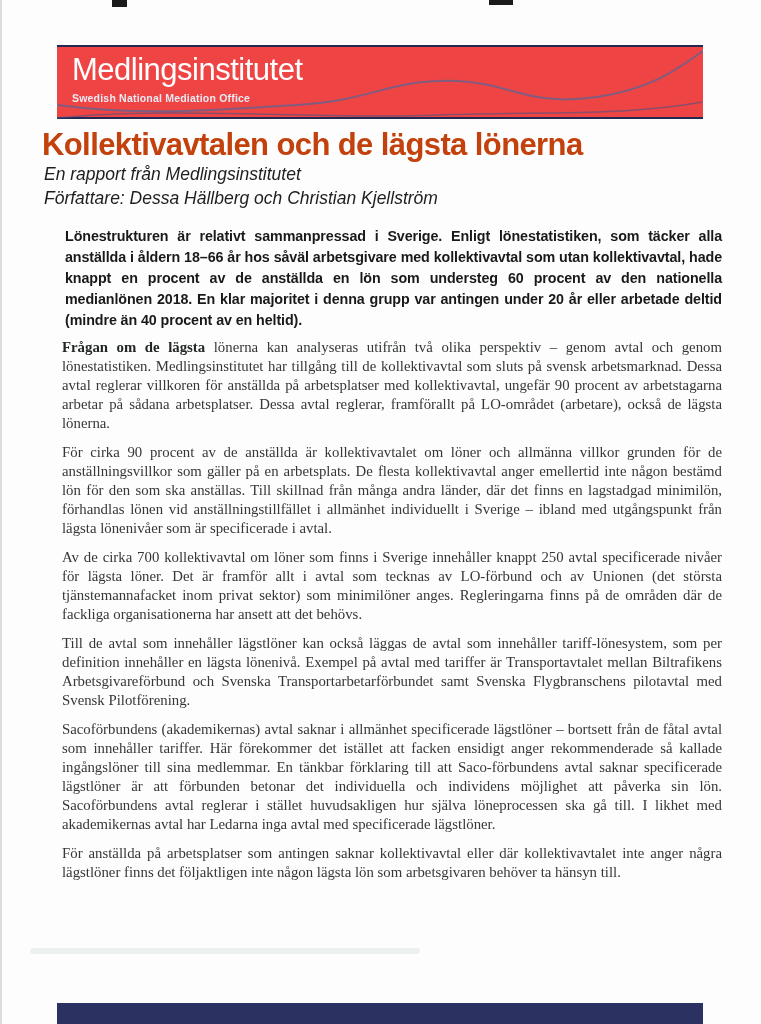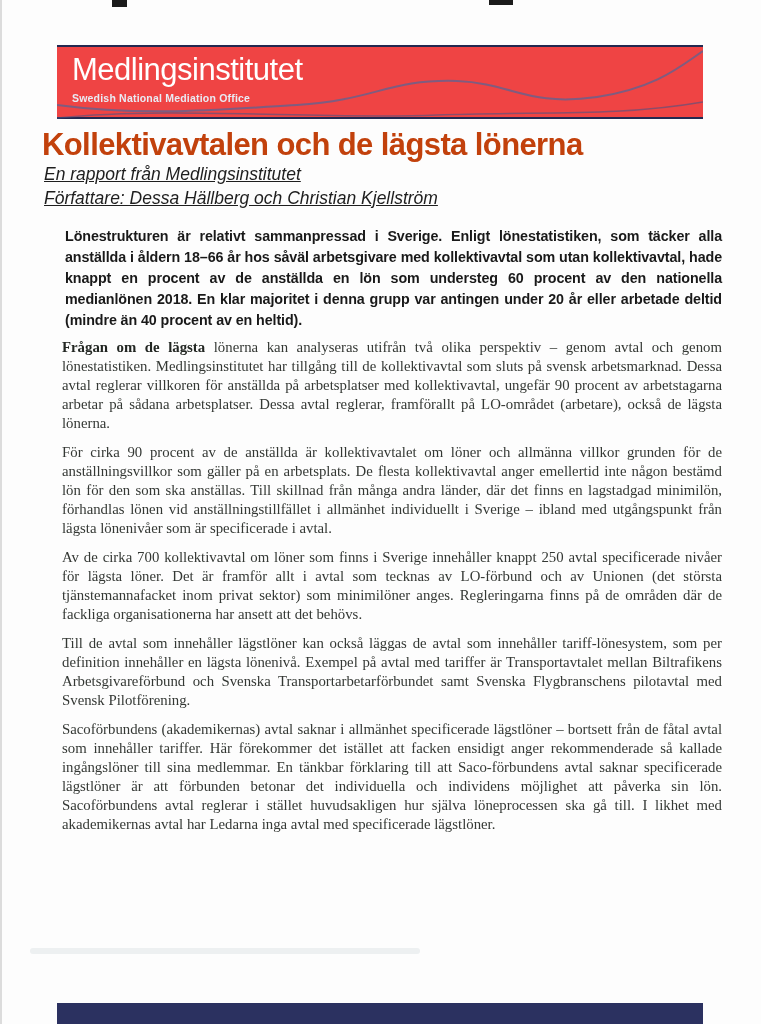--- a/index.html
+++ b/index.html
@@ -36,21 +36,21 @@
 
   
   .doc-title{
     margin:11px 39px 0 42px;
     font-size:31px;line-height:30px;font-weight:700;
     letter-spacing:-.6px;color:#c2410c;
   }
   .doc-subtitle,.doc-byline{
     margin:0 39px 0 44px;
     font-style:italic;font-size:17.5px;line-height:23.5px;
-    color:#1e1e1e;font-weight:400;text-decoration:underline;
+    color:#1e1e1e;font-weight:400;
   }
   .doc-subtitle{margin-top:3px;}
   .doc-byline{margin-bottom:16px;}
 
   
   .intro p{
     margin:0 39px 14px 65px;
     font-size:14.3px;line-height:21px;font-weight:700;color:#191919;
     text-align:justify;letter-spacing:-.1px;
   }
@@ -112,16 +112,17 @@
 </div>
 
 <div class="body-text">
   <p><span class="lead-bold">Frågan om de lägsta</span><span> lönerna kan analyseras utifrån två olika perspektiv – genom avtal och genom lönestatistiken. Medlingsinstitutet har tillgång till de kollektivavtal som sluts på svensk arbetsmarknad. Dessa avtal reglerar villkoren för anställda på arbetsplatser med kollektivavtal, ungefär 90 procent av arbetstagarna arbetar på sådana arbetsplatser. Dessa avtal reglerar, framförallt på LO-området (arbetare), också de lägsta lönerna.</span></p>
 
 
   <p>För cirka 90 procent av de anställda är kollektivavtalet om löner och allmänna villkor grunden för de anställningsvillkor som gäller på en arbetsplats. De flesta kollektivavtal anger emellertid inte någon bestämd lön för den som ska anställas. Till skillnad från många andra länder, där det finns en lagstadgad minimilön, förhandlas lönen vid anställningstillfället i allmänhet individuellt i Sverige – ibland med utgångspunkt från lägsta lönenivåer som är specificerade i avtal.</p>
   <p>Av de cirka 700 kollektivavtal om löner som finns i Sverige innehåller knappt 250 avtal specificerade nivåer för lägsta löner. Det är framför allt i avtal som tecknas av LO-förbund och av Unionen (det största tjänstemannafacket inom privat sektor) som minimilöner anges. Regleringarna finns på de områden där de fackliga organisationerna har ansett att det behövs.</p>
   <p>Till de avtal som innehåller lägstlöner kan också läggas de avtal som innehåller tariff-lönesystem, som per definition innehåller en lägsta lönenivå. Exempel på avtal med tariffer är Transportavtalet mellan Biltrafikens Arbetsgivareförbund och Svenska Transportarbetarförbundet samt Svenska Flygbranschens pilotavtal med Svensk Pilotförening.</p>
   <p>Sacoförbundens (akademikernas) avtal saknar i allmänhet specificerade lägstlöner – bortsett från de fåtal avtal som innehåller tariffer. Här förekommer det istället att facken ensidigt anger rekommenderade så kallade ingångslöner till sina medlemmar. En tänkbar förklaring till att Saco-förbundens avtal saknar specificerade lägstlöner är att förbunden betonar det individuella och individens möjlighet att påverka sin lön. Sacoförbundens avtal reglerar i stället huvudsakligen hur själva löneprocessen ska gå till. I likhet med akademikernas avtal har Ledarna inga avtal med specificerade lägstlöner.</p>
+  <p>För anställda på arbetsplatser som antingen saknar kollektivavtal eller där kollektivavtalet inte anger några lägstlöner finns det följaktligen inte någon lägsta lön som arbetsgivaren behöver ta hänsyn till.</p>
 </div>
 
 <div class="smudge"></div>
 <div class="footer-bar"></div>
 
 </body></html>

